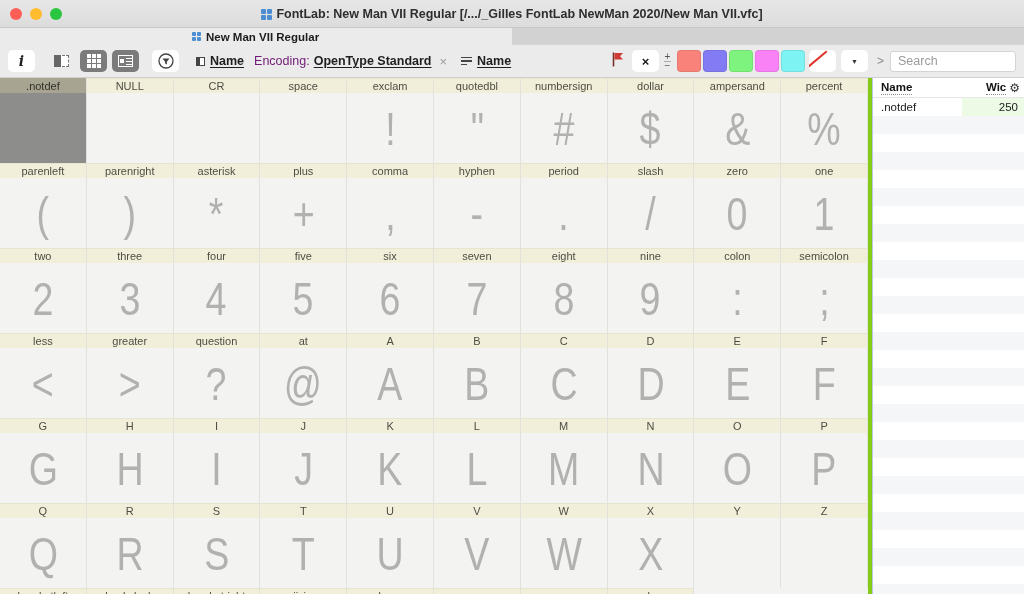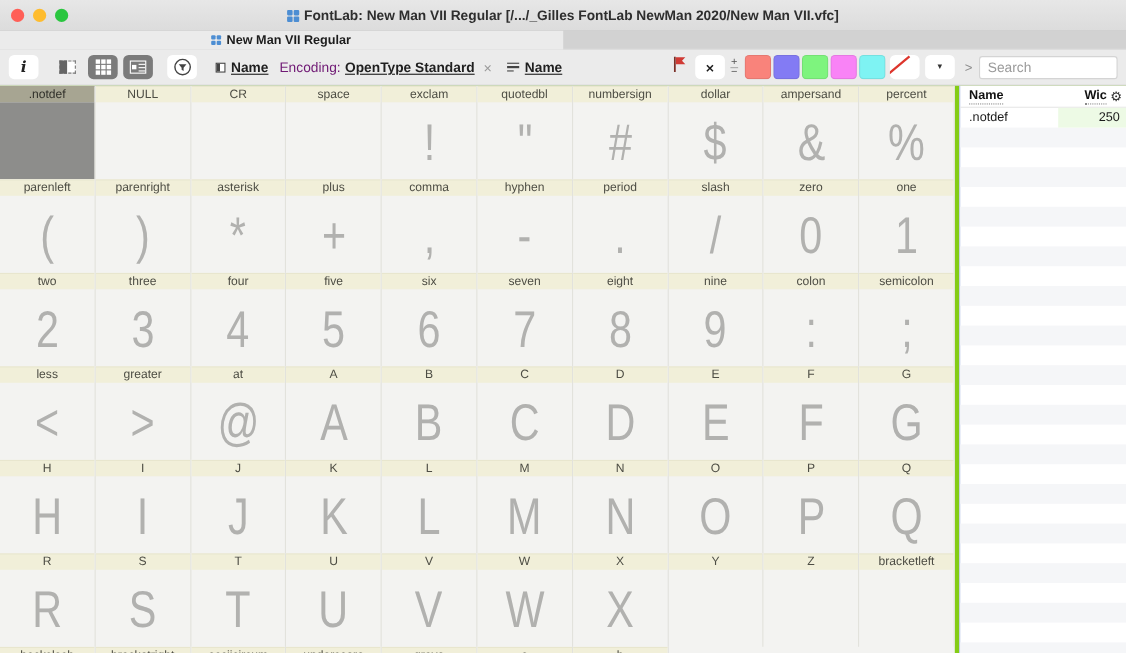--- a/index.html
+++ b/index.html
@@ -414,20 +414,26 @@
           <span class="gglyph">&lt;</span>
         </div>
       </div>
       <div class="gcell">
         <div class="ghead">greater</div>
         <div class="gbody">
           <span class="gglyph">&gt;</span>
         </div>
       </div>
       <div class="gcell">
+        <div class="ghead">question</div>
+        <div class="gbody">
+          <span class="gglyph">?</span>
+        </div>
+      </div>
+      <div class="gcell">
         <div class="ghead">at</div>
         <div class="gbody">
           <span class="gglyph">@</span>
         </div>
       </div>
       <div class="gcell">
         <div class="ghead">A</div>
         <div class="gbody">
           <span class="gglyph">A</span>
         </div>

